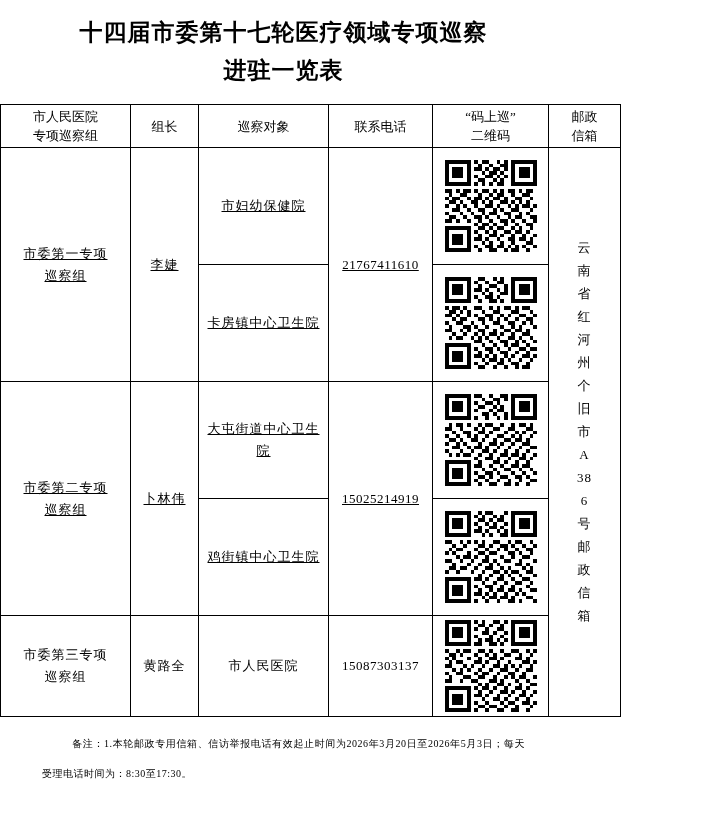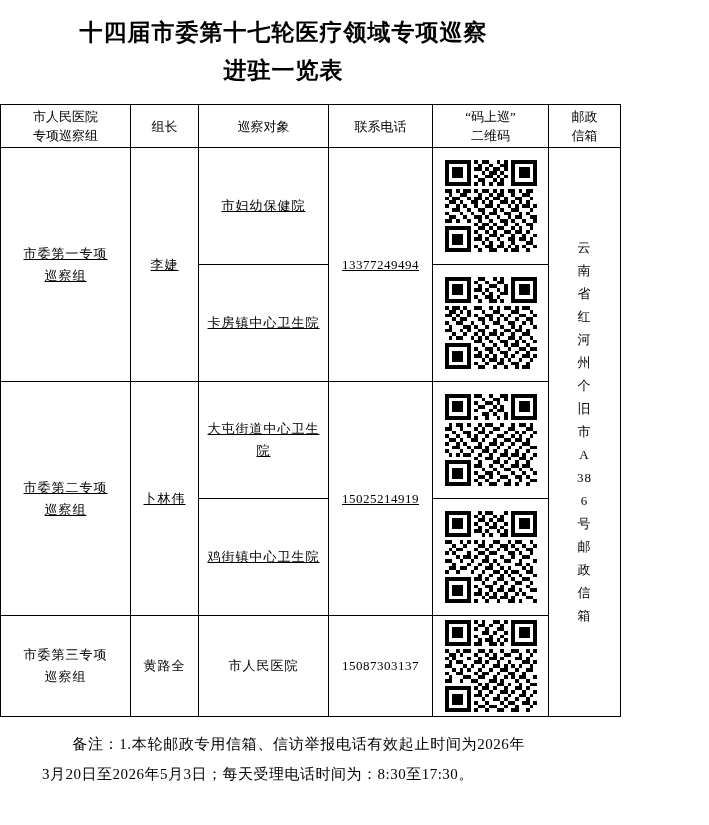--- a/index.html
+++ b/index.html
@@ -105,21 +105,21 @@
     margin: 0 auto;
     display: block;
     image-rendering: pixelated;
     background: #ffffff;
   }
   .row-tall td { height: 112px; text-decoration: underline; }
   .row-short td { height: 96px; }
 
   .note {
     margin: 12px 42px 0 42px;
-    font-size: 15px;
+    font-size: 10px;
     line-height: 30px;
     text-align: justify;
     letter-spacing: 0.5px;
   }
   .note .indent { display: inline-block; width: 30px; }
 </style>
 </head>
 <body>
 
 <div class="page">
@@ -160,21 +160,21 @@
       </thead>
       <tbody>
 
         <tr class="row-tall">
           <td class="group-cell" rowspan="2">
             <div>市委第一专项</div>
             <div>巡察组</div>
           </td>
           <td class="leader-cell" rowspan="2">李婕</td>
           <td class="target-cell">市妇幼保健院</td>
-          <td class="phone-cell" rowspan="2">13377249494</td>
+          <td class="phone-cell" rowspan="2">21767411610</td>
           <td class="qr-cell">
             <svg class="qr" viewBox="0 0 25 25" shape-rendering="crispEdges">
               <rect width="25" height="25" fill="#fff"></rect>
               <g fill="#000">
                 <rect x="0" y="0" width="7" height="1"></rect>
                   <rect x="0" y="0" width="1" height="7"></rect>
                   <rect x="6" y="0" width="1" height="7"></rect>
                   <rect x="0" y="6" width="7" height="1"></rect>
                   <rect x="2" y="2" width="3" height="3"></rect>
                 <rect x="18" y="0" width="7" height="1"></rect>

